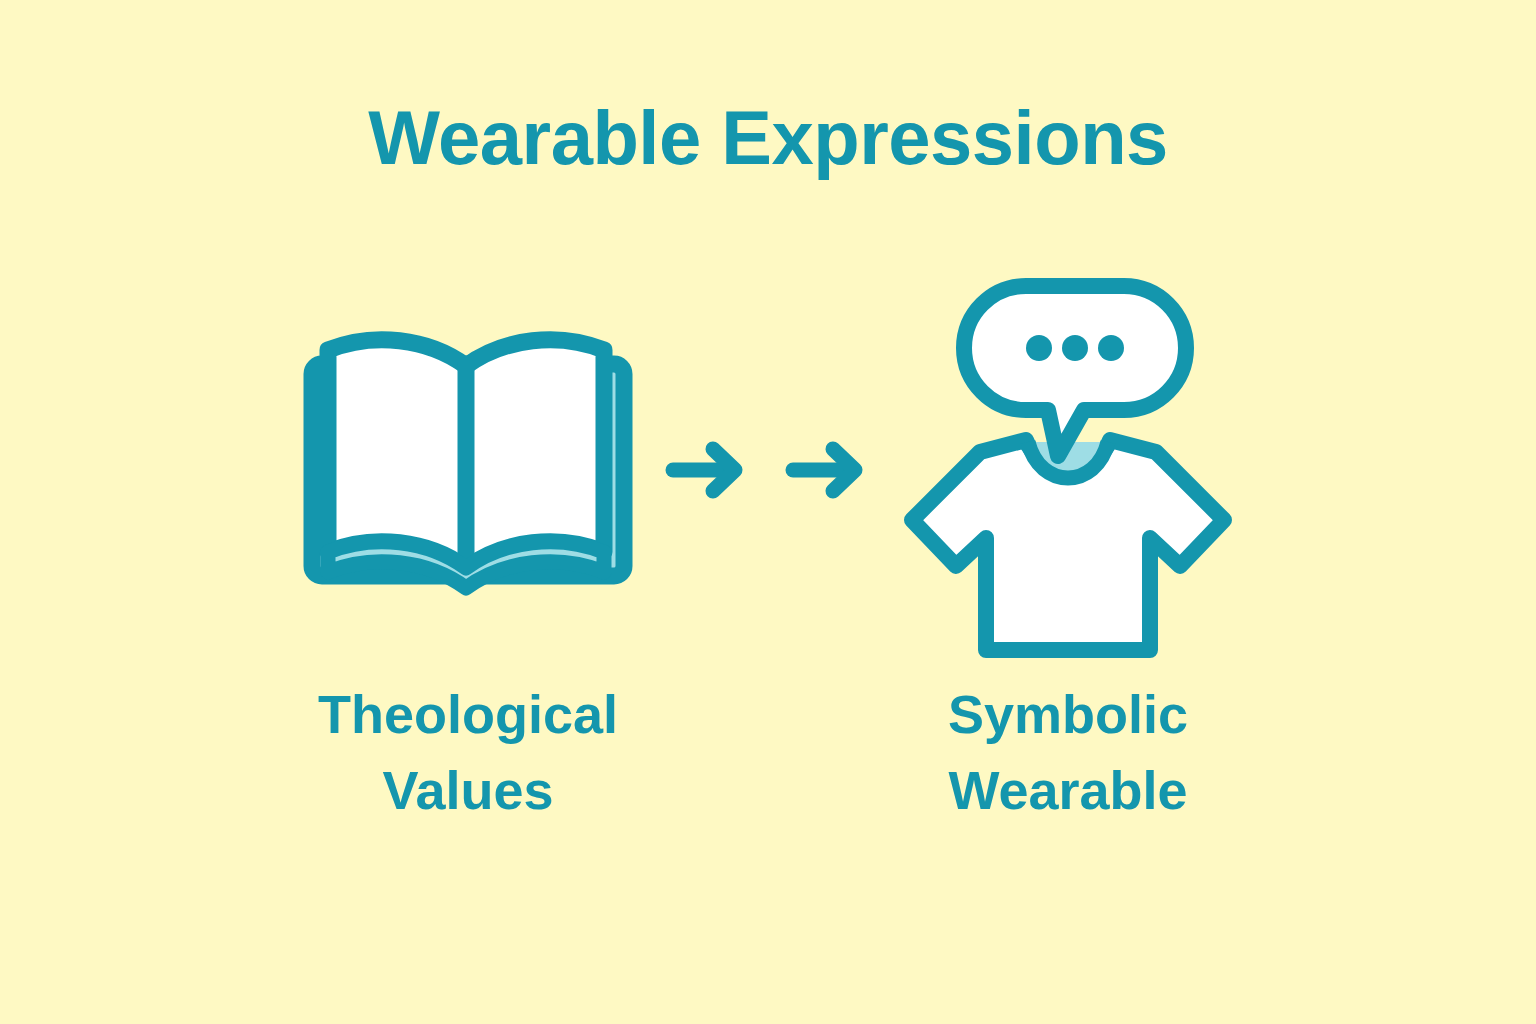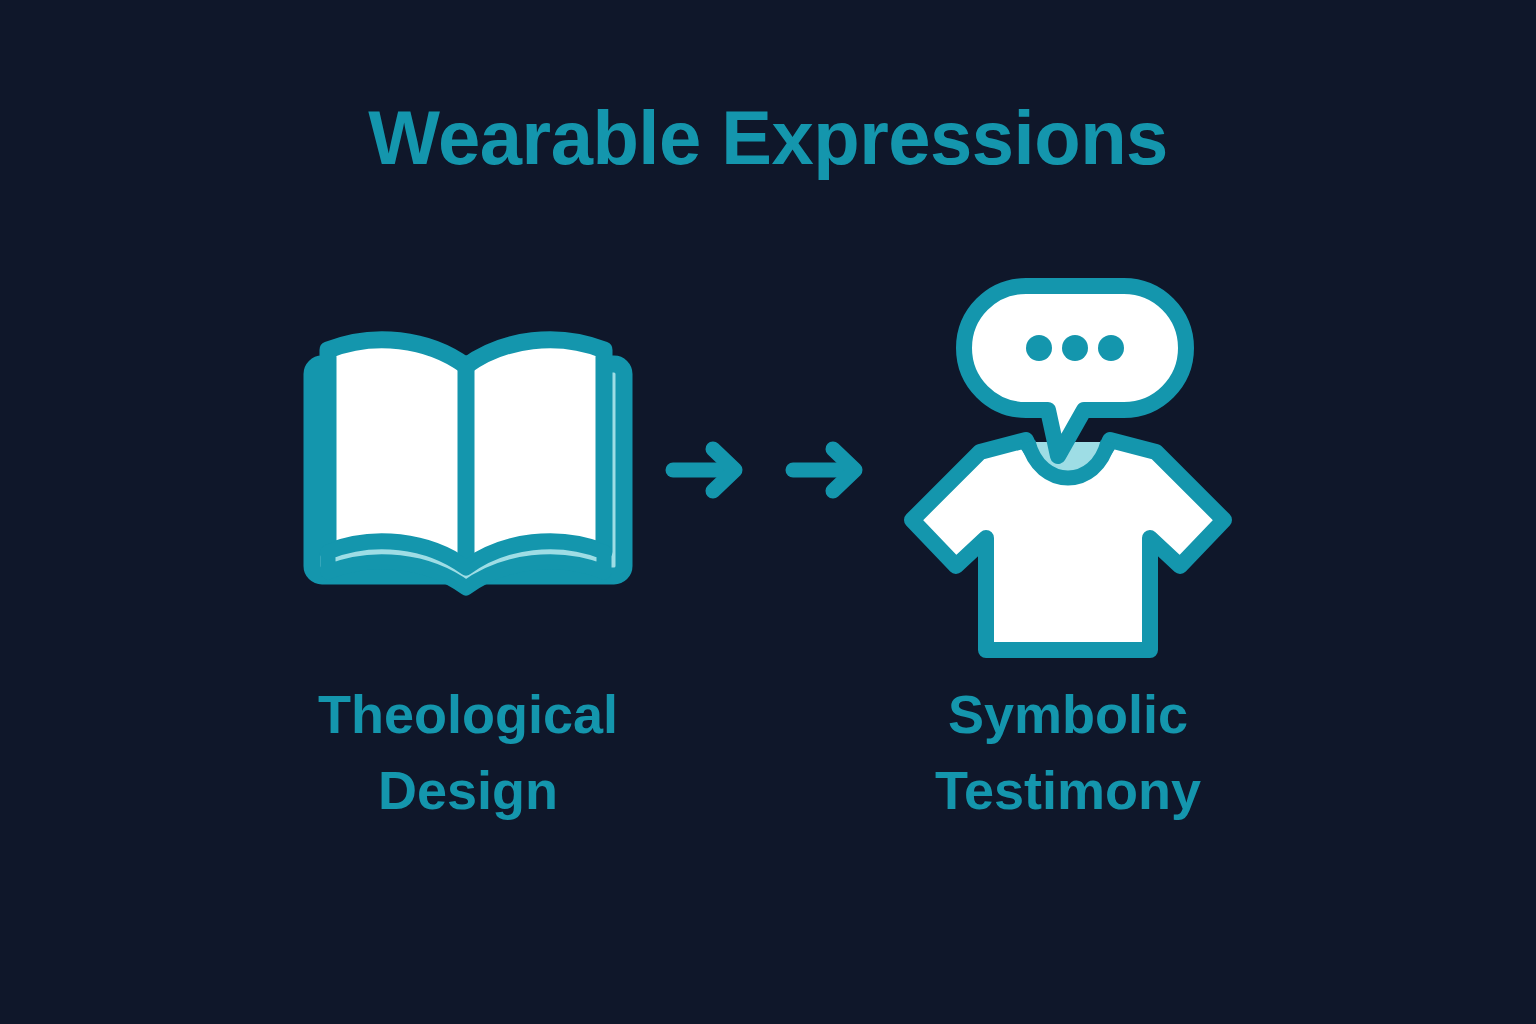--- a/index.html
+++ b/index.html
@@ -10,21 +10,21 @@
     width: 1536px;
     height: 1024px;
     background: #fdfdfb;
     font-family: "Liberation Sans", sans-serif;
     overflow: hidden;
   }
   .canvas {
     position: relative;
     width: 1536px;
     height: 1024px;
-    background: #0f172a;
+    background: #fef9c3;
     text-decoration: underline;
   }
   .title {
     position: absolute;
     top: 92px;
     left: 0;
     width: 1536px;
     text-align: center;
     font-family: "Liberation Sans", sans-serif;
     font-weight: bold;
@@ -101,21 +101,21 @@
                    C 130 220, 75 214, 30 232 Z" fill="#ffffff" stroke="#1496ad" stroke-width="17" stroke-linejoin="round"></path>
 
           <path d="M168 46 L 168 248" fill="none" stroke="#1496ad" stroke-width="17" stroke-linecap="round"></path>
 
           <path d="M30 232 C 75 214, 130 220, 168 248 C 206 220, 261 214, 306 232
                    L 306 252 C 261 234, 206 240, 168 268 C 130 240, 75 234, 30 252 Z" fill="#9edde5" stroke="#1496ad" stroke-width="15" stroke-linejoin="round"></path>
         </svg>
       </div>
       <div class="step-label">
         <div>Theological</div>
-        <div>Design</div>
+        <div>Values</div>
       </div>
     </div>
 
     <div class="arrow-box">
       <svg width="86" height="70" viewBox="0 0 86 70" aria-hidden="true">
         <path d="M8 35 H68" fill="none" stroke="#1496ad" stroke-width="15" stroke-linecap="round"></path>
         <path d="M48 14 L70 35 L48 56" fill="none" stroke="#1496ad" stroke-width="15" stroke-linecap="round" stroke-linejoin="round"></path>
       </svg>
     </div>
 
@@ -155,18 +155,18 @@
                    L 128 140
                    A 62 62 0 0 1 128 16 Z" fill="#ffffff" stroke="#1496ad" stroke-width="16" stroke-linejoin="round" stroke-linecap="round"></path>
 
           <circle cx="141" cy="78" r="13" fill="#1496ad"></circle>
           <circle cx="177" cy="78" r="13" fill="#1496ad"></circle>
           <circle cx="213" cy="78" r="13" fill="#1496ad"></circle>
         </svg>
       </div>
       <div class="step-label">
         <div>Symbolic</div>
-        <div>Testimony</div>
+        <div>Wearable</div>
       </div>
     </div>
 
   </div>
 </div>
 
 </body></html>

